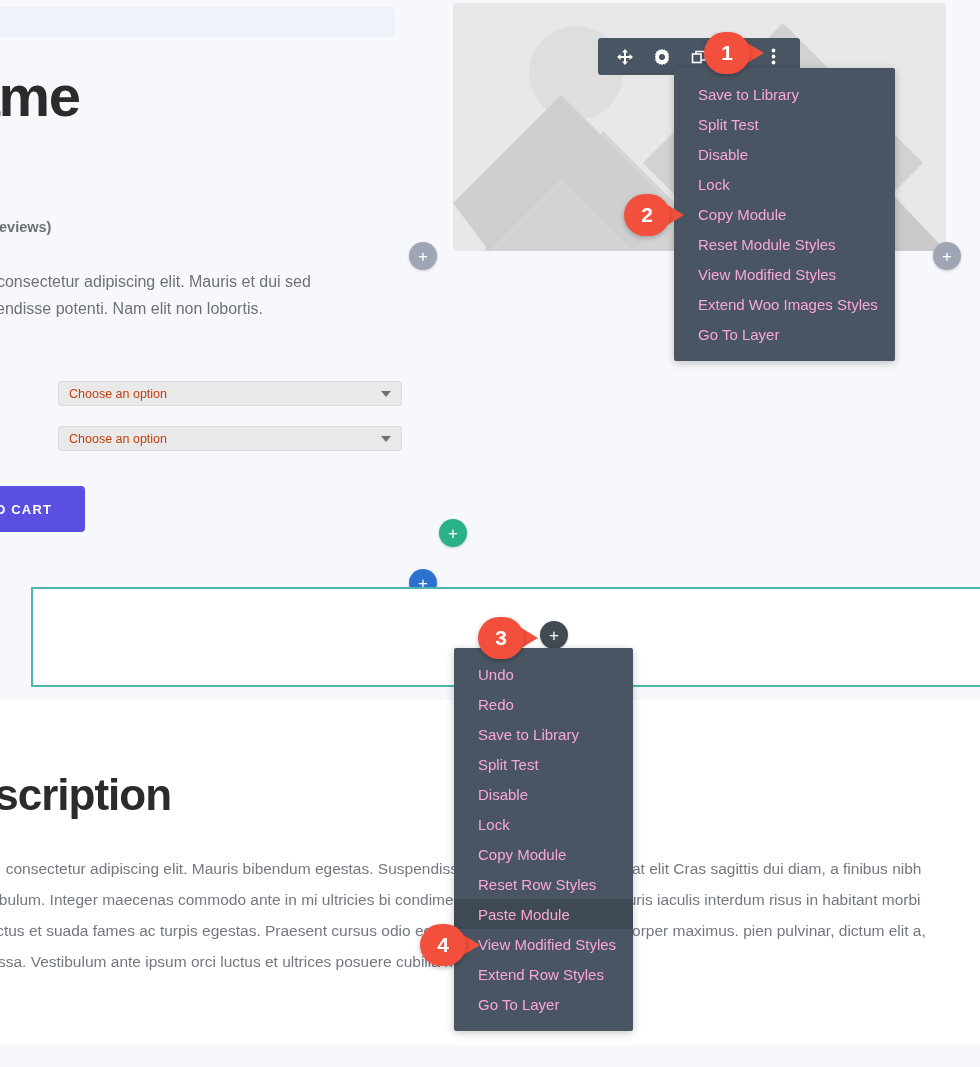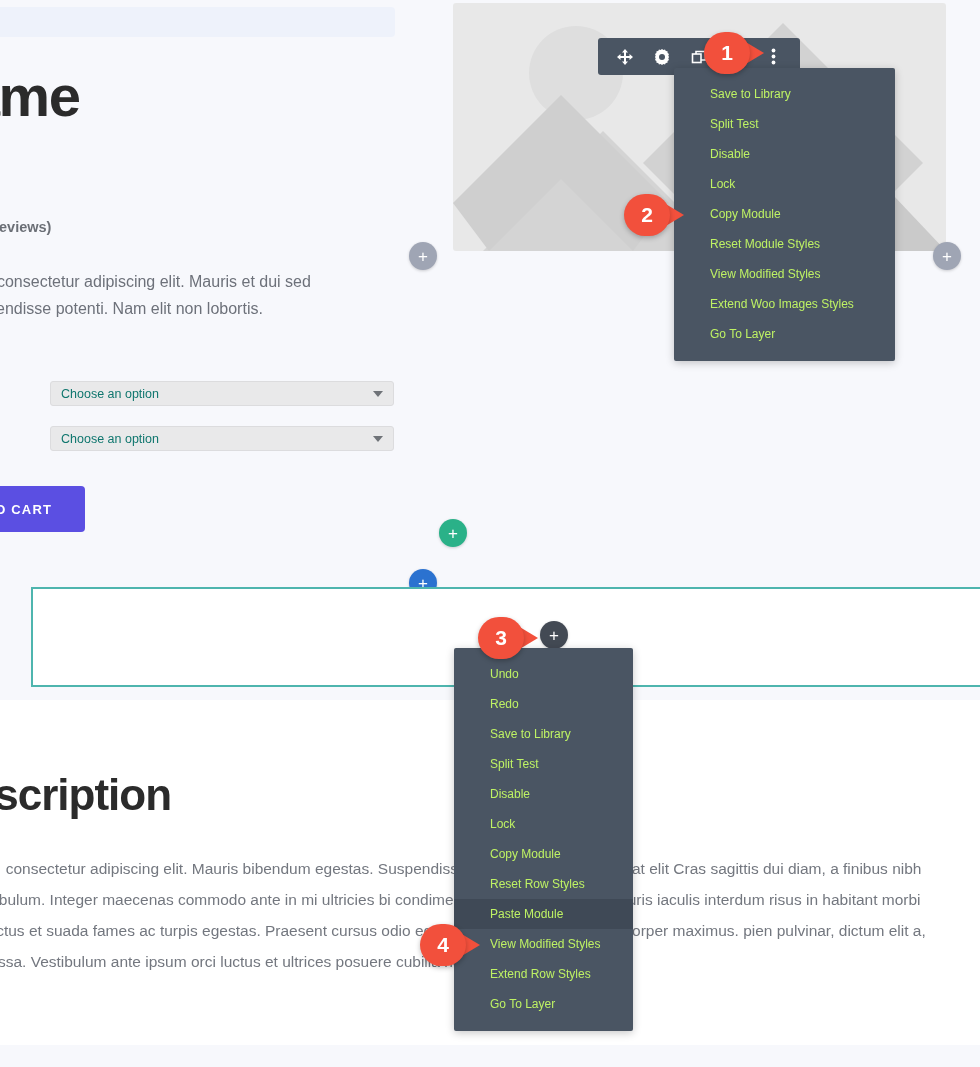--- a/index.html
+++ b/index.html
@@ -31,24 +31,24 @@
   }
 
   
   .short-desc {
     position: absolute; left: -108px; top: 268px; width: 480px;
     font-size: 16px; line-height: 27px; color: #6d717a;
   }
 
   
   .select-box {
-    position: absolute; left: 50px; width: 344px; height: 25px;
+    position: absolute; left: 58px; width: 344px; height: 25px;
     background: #e9e9ea; border: 1px solid #dcdcde; border-radius: 3px;
     display: flex; align-items: center; padding: 0 10px;
-    font-size: 12.5px; color: #0f766e;
+    font-size: 12.5px; color: #c2410c;
   }
   .select-box .caret {
     position: absolute; right: 10px; width: 0; height: 0;
     border-left: 5.5px solid transparent; border-right: 5.5px solid transparent;
     border-top: 6.5px solid #6f7378;
   }
   #sel1 { top: 381px; }
   #sel2 { top: 426px; }
 
   
@@ -117,22 +117,22 @@
   }
   .module-toolbar svg { display: block; }
 
   
   .ctx-menu {
     position: absolute; background: #4a5563;
     border-radius: 2px; padding: 11px 0 12px 0;
     box-shadow: 0 2px 9px rgba(0,0,0,.22);
   }
   .ctx-item {
-    padding: 0 36px; height: 30px; display: flex; align-items: center;
-    color: #bef264; font-size: 12px; white-space: nowrap;
+    padding: 0 24px; height: 30px; display: flex; align-items: center;
+    color: #f9a8d4; font-size: 15px; white-space: nowrap;
   }
   .ctx-item.hl { background: #3f4956; }
   #menu-module { left: 674px; top: 68px; width: 221px; }
   #menu-row    { left: 454px; top: 648px; width: 179px; }
 
   
   .marker { position: absolute; width: 60px; height: 42px; }
   .marker .body {
     position: absolute; left: 0; top: 0; width: 46px; height: 42px;
     background: #f2503c; border-radius: 21px;

